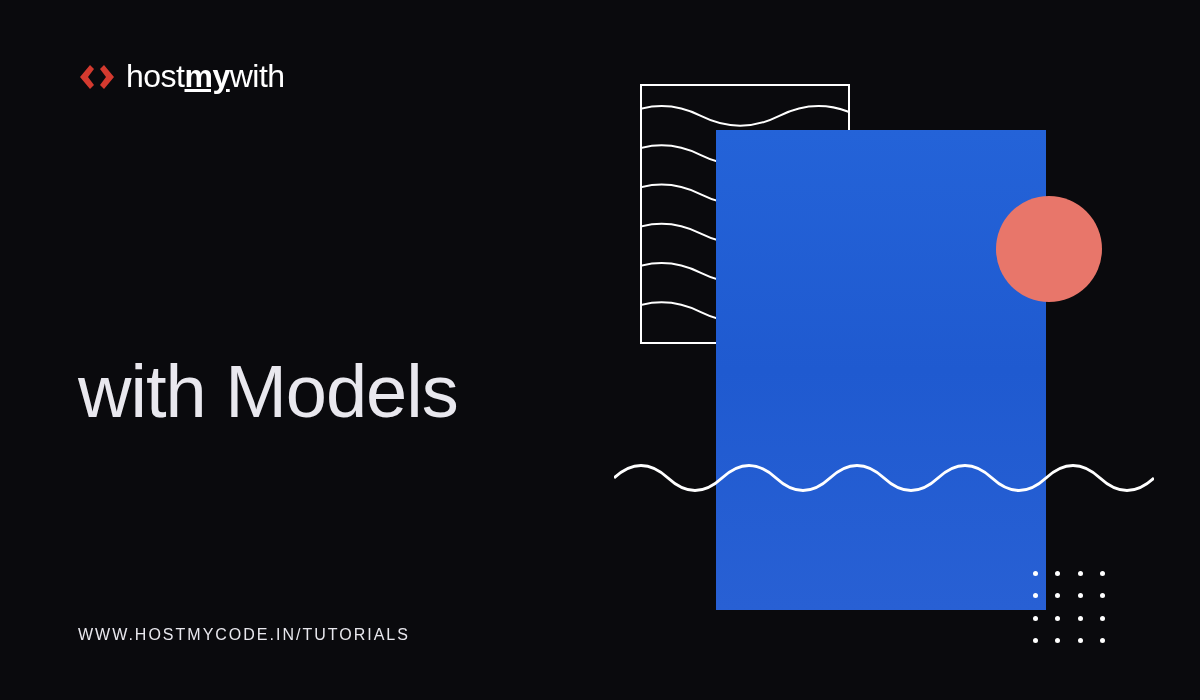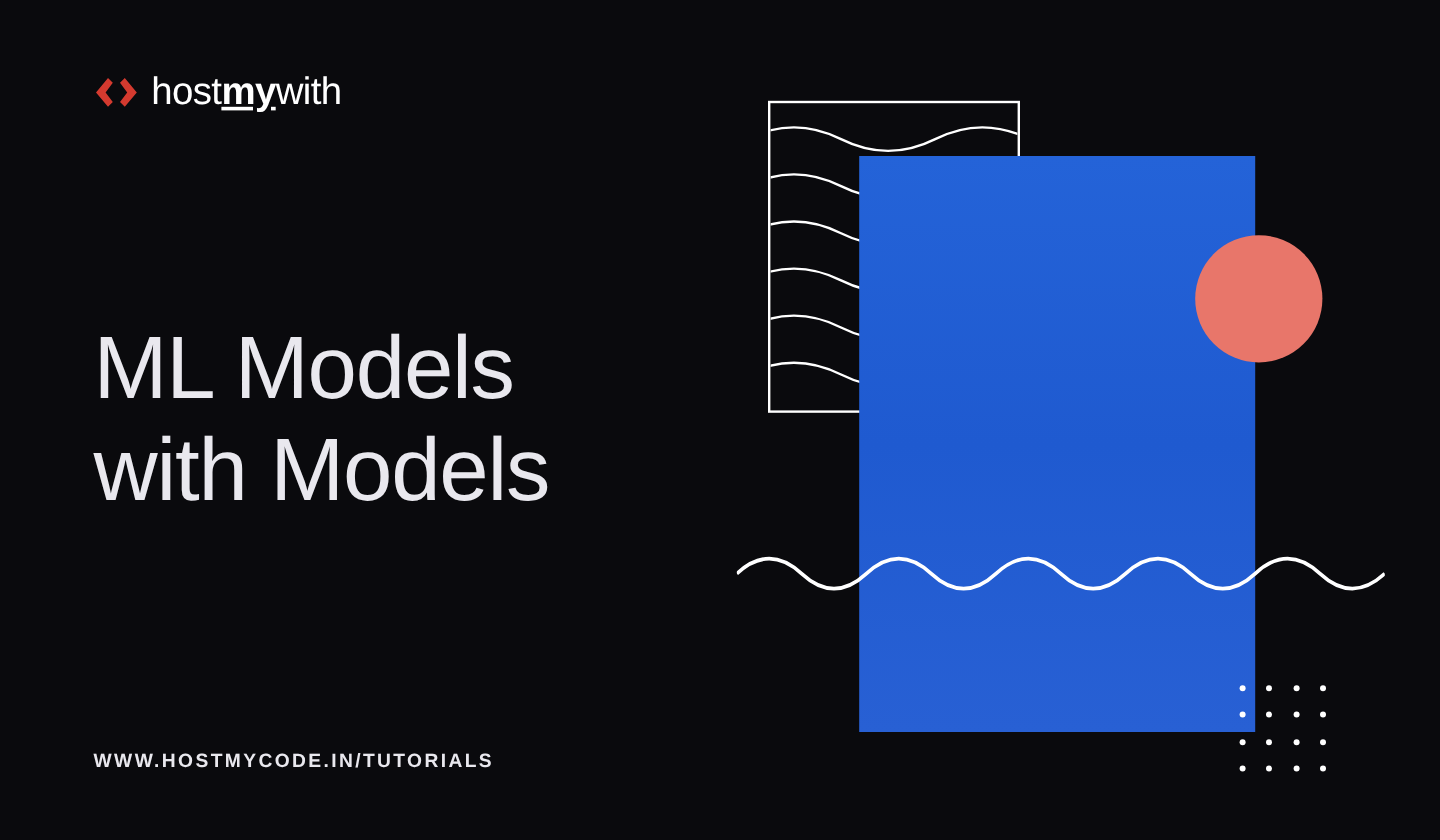--- a/index.html
+++ b/index.html
@@ -38,21 +38,21 @@
     font-weight: 400;
     color: #e9e8ee;
     line-height: 1.15;
     letter-spacing: -1px;
   }
   .url {
     position: absolute;
     bottom: 56px;
     left: 78px;
     font-size: 16px;
-    font-weight: 700;
+    font-weight: 400;
     color: #e9e8ee;
     letter-spacing: 2px;
   }
   .wavy-box {
     position: absolute;
     top: 84px;
     left: 640px;
     width: 210px;
     height: 260px;
     border: 2px solid #ffffff;
@@ -148,17 +148,17 @@
   <svg class="logo-icon" viewBox="0 0 38 32">
     <path d="M 2 16 L 12 4 L 16 8 L 10 16 L 16 24 L 12 28 Z" fill="#d43a2f"></path>
     <path d="M 36 16 L 26 4 L 22 8 L 28 16 L 22 24 L 26 28 Z" fill="#d43a2f"></path>
   </svg>
   <div class="logo-text">
     <span>host</span><span class="bold">my</span><span>with</span>
   </div>
 </div>
 
 <h1 class="title">
-  <span>ML Models</span><br>
+  <br>
   <span>with Models</span>
 </h1>
 
 <div class="url">WWW.HOSTMYCODE.IN/TUTORIALS</div>
 
 </body></html>

